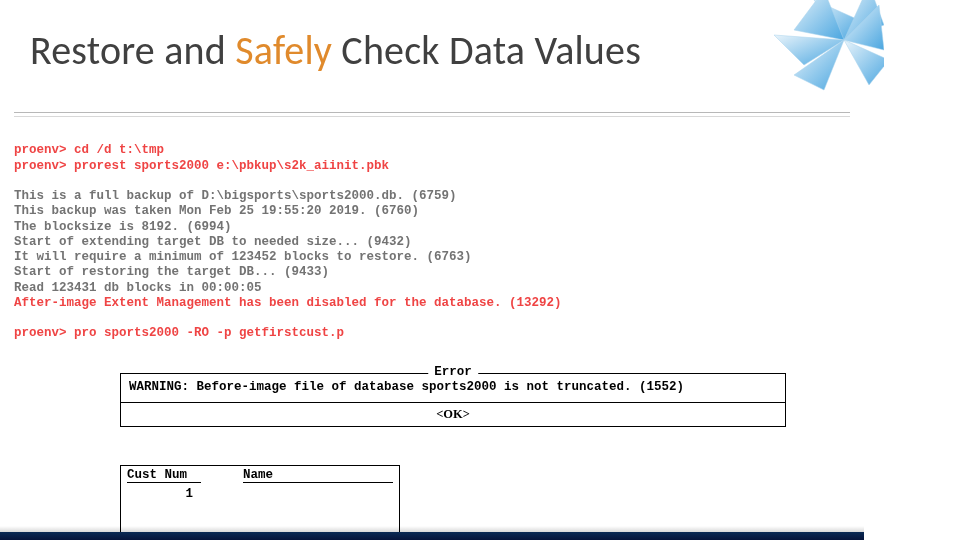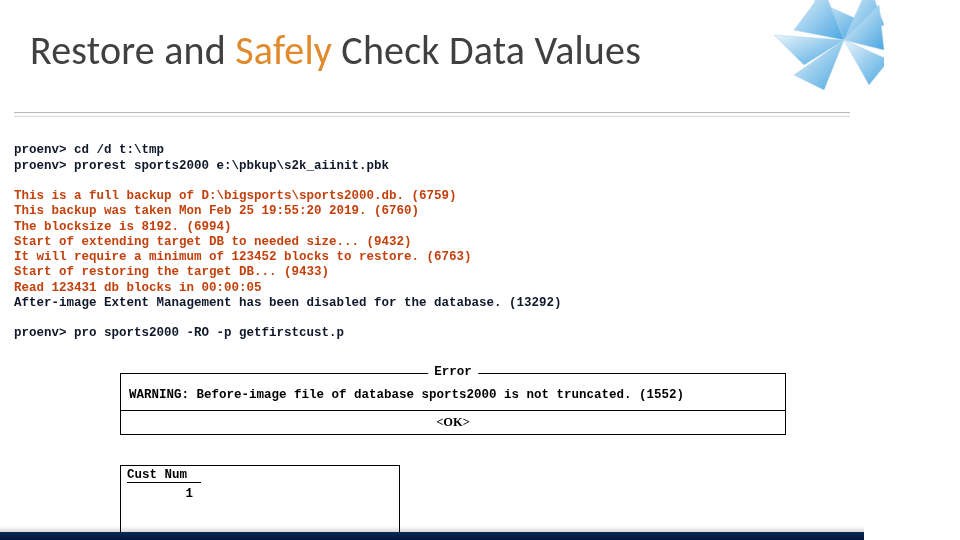--- a/index.html
+++ b/index.html
@@ -17,29 +17,29 @@
   .title .accent { color: #e08a2c; }
 
   .rule1 { position: absolute; left: 14px; right: 14px; top: 112px; height: 1px; background: #b8b8b8; }
   .rule2 { position: absolute; left: 14px; right: 14px; top: 116px; height: 1px; background: #d8d8d8; }
 
   .console {
     position: absolute; left: 14px; right: 14px; top: 128px;
     font-family: "Courier New", Courier, monospace; font-size: 12.5px; font-weight: bold;
     line-height: 1.22; color: #000; white-space: pre;
   }
-  .green { color: #0f172a; }
-  .black { color: #c2410c; }
+  .green { color: #ef4444; }
+  .black { color: #737373; }
 
   
   .errbox {
     position: absolute; left: 120px; top: 373px; width: 666px;
     font-family: "Courier New", Courier, monospace; font-size: 12.5px; font-weight: bold;
   }
-  .eb-frame { border: 1.5px solid #000; padding: 12px 8px 2px 8px; position: relative; }
+  .eb-frame { border: 1.5px solid #000; padding: 4px 8px 2px 8px; position: relative; }
   .eb-title {
     position: absolute; top: -9px; left: 50%; transform: translateX(-50%);
     background: #fff; padding: 0 6px; font-weight: bold;
   }
   .eb-body { padding: 2px 0 4px 0; }
   .eb-sep { border-top: 1.5px solid #000; margin: 4px -8px 0 -8px; }
   .eb-ok { text-align: center; padding: 4px 0 2px 0; font-family: Liberation Serif, serif; }
 
   
   .databox {
@@ -110,20 +110,21 @@
       <div class="eb-body">WARNING: Before-image file of database sports2000 is not truncated. (1552)</div>
       <div class="eb-sep"></div>
       <div class="eb-ok">&lt;OK&gt;</div>
     </div>
   </div>
 
   <div class="databox">
     <div class="db-frame db-top">
       <div class="db-head">
         <div class="db-col1">Cust Num</div>
+        <div class="db-col2">Name</div>
       </div>
       <div class="db-row">
         <div class="db-c1">1</div>
         <div class="db-c2">Lift Tours</div>
       </div>
     </div>
   </div>
 
   <div class="footer-shadow"></div>
   <div class="footer-bar"></div>

